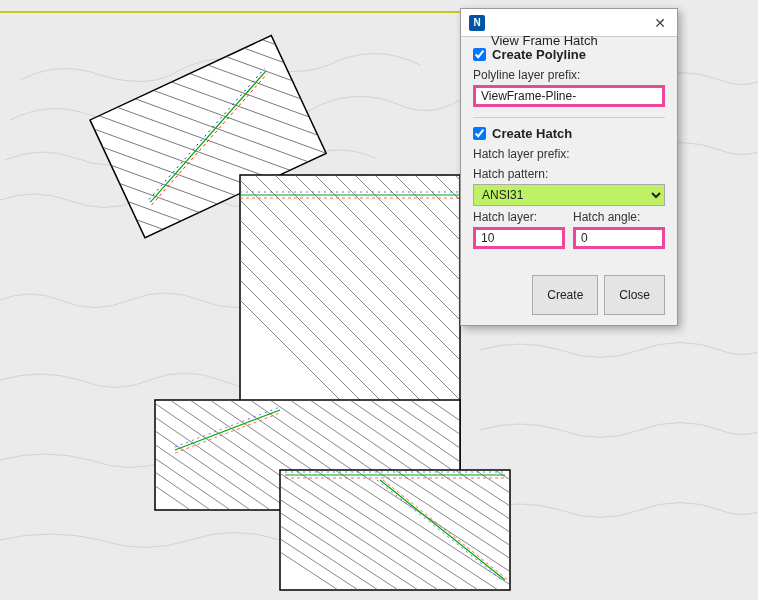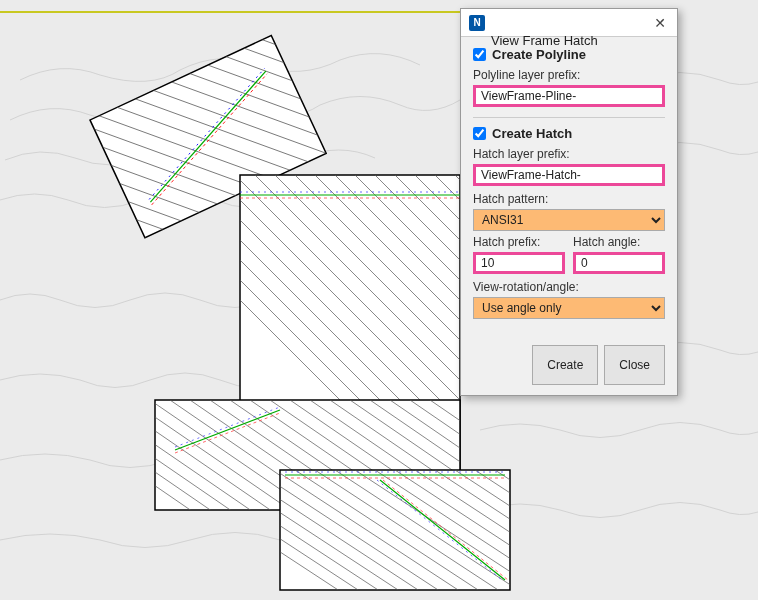--- a/index.html
+++ b/index.html
@@ -126,21 +126,21 @@
       padding: 2px 5px;
       font-size: 12px;
       color: #222;
       outline: none;
     }
 
     .select-input {
       width: 100%;
       height: 22px;
       border: 1px solid #aaa;
-      background: #fdba74;
+      background: #bef264;
       padding: 1px 4px;
       font-size: 12px;
       color: #222;
       outline: none;
       appearance: auto;
     }
 
     .two-col {
       display: flex;
       gap: 8px;
@@ -355,52 +355,43 @@
     </div>
 
     <hr class="divider">
 
     <div class="section">
       <div class="checkbox-row">
         <input type="checkbox" id="chk-hatch" checked="" style="">
         <label class="checkbox-label" for="chk-hatch">Create Hatch</label>
       </div>
       <span class="field-label">Hatch layer prefix:</span>
-      <input type="text" class="text-input" value="ViewFrame-Hatch-" style="">
 
       <div style="margin-top:6px;">
         <span class="field-label">Hatch pattern:</span>
         <select class="select-input">
           <option>ANSI31</option>
           <option>ANSI32</option>
           <option>ANSI33</option>
           <option>ANSI34</option>
           <option>SOLID</option>
         </select>
       </div>
 
       <div class="two-col" style="margin-top:4px;">
         <div>
-          <span class="field-label">Hatch prefix:</span>
+          <span class="field-label">Hatch layer:</span>
           <input type="text" class="text-input" value="10" style="">
         </div>
         <div>
           <span class="field-label">Hatch angle:</span>
           <input type="text" class="text-input" value="0" style="">
         </div>
       </div>
 
-      <div style="margin-top:6px;">
-        <span class="field-label">View-rotation/angle:</span>
-        <select class="select-input">
-          <option selected="">Use angle only</option>
-          <option>Use rotation only</option>
-          <option>Use rotation + angle</option>
-        </select>
-      </div>
     </div>
   </div>
 
   <div class="dialog-footer">
     <button class="btn">Create</button>
     <button class="btn">Close</button>
   </div>
 </div>
 
 </body></html>

